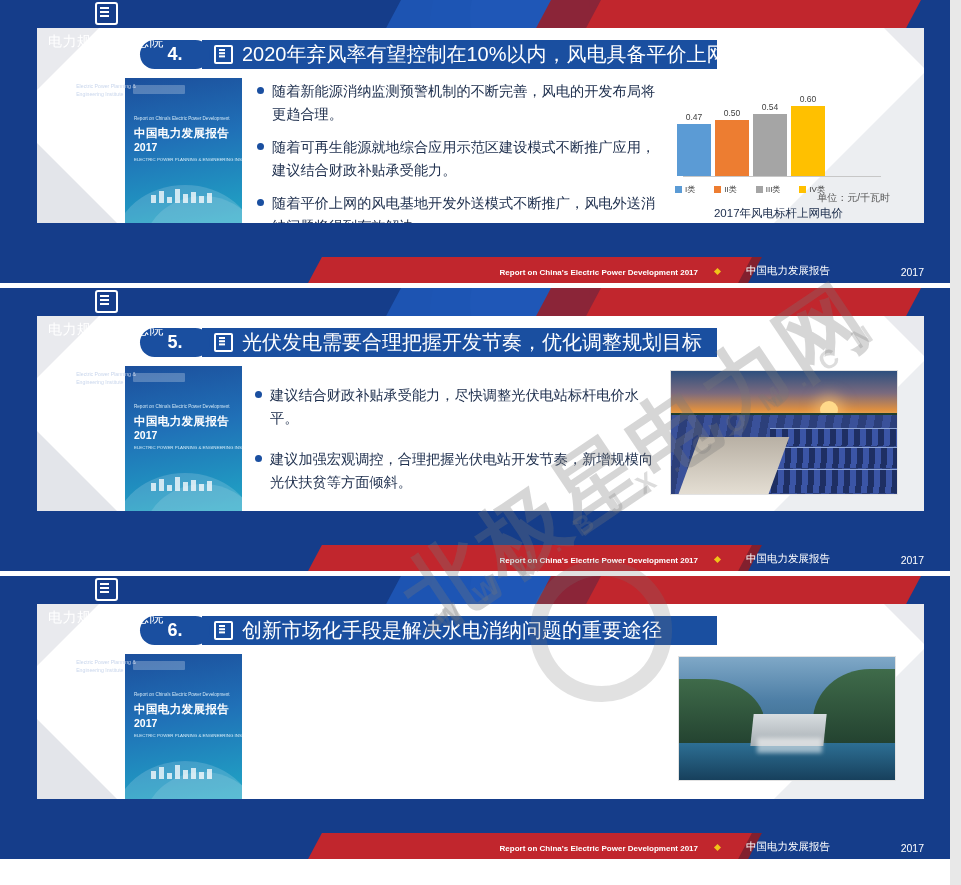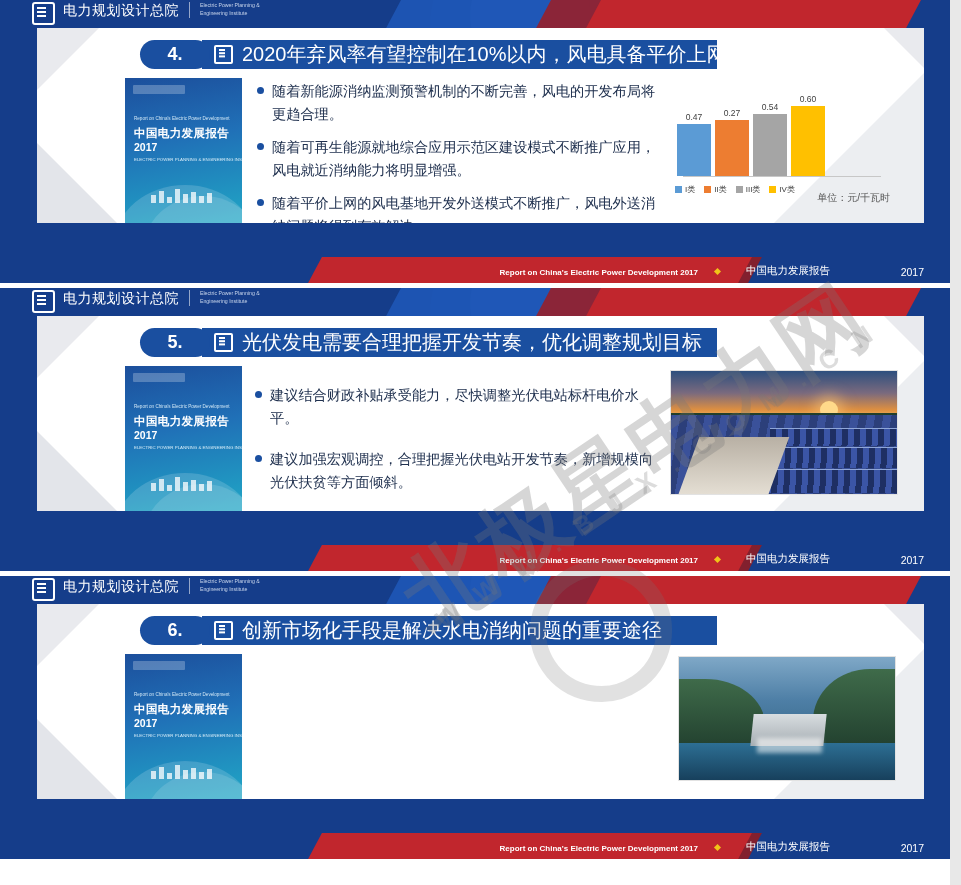--- a/index.html
+++ b/index.html
@@ -64,25 +64,26 @@
     left: 470px; top: -45px;
     width: 120px; height: 120px;
     border-radius: 50%;
     background: #2a62c0;
     opacity: .5;
   }
 
   
   .org {
     position: absolute;
-    left: 32px; top: 2px;
+    left: 48px; top: 2px;
     display: flex;
-    align-items: flex-start;
+    align-items: center;
     gap: 8px;
     z-index: 5;
+    flex-direction: column;
   }
   .org-mark {
     width: 19px; height: 19px;
     border: 2px solid #ffffff;
     border-radius: 3px;
     position: relative;
     flex: none;
   }
   .org-mark::before {
     content: "";
@@ -325,21 +326,21 @@
     color: #404040;
     margin-bottom: 2px;
   }
   .bar {
     width: 34px;
   }
   .chart-legend {
     position: absolute;
     left: 14px; bottom: 26px;
     display: flex;
-    gap: 9px;
+    gap: 19px;
     font-size: 8px;
     color: #404040;
     align-items: center;
   }
   .lg { display: flex; align-items: center; gap: 3px; }
   .lg i { width: 7px; height: 7px; display: inline-block; }
   .chart-unit {
     position: absolute;
     right: 6px; bottom: 16px;
     font-size: 10px;
@@ -570,36 +571,36 @@
         </div>
       </div>
 
       <div class="bullets" style="left:220px; width:400px;">
         <div class="bullet">
           <span class="bullet-dot"></span>
           <span class="bullet-text">随着新能源消纳监测预警机制的不断完善，风电的开发布局将更趋合理。</span>
         </div>
         <div class="bullet">
           <span class="bullet-dot"></span>
-          <span class="bullet-text">随着可再生能源就地综合应用示范区建设模式不断推广应用，风电就近消纳能力将明显增强。</span>
+          <span class="bullet-text">随着可再生能源就地综合应用示范区建设模式不断推广应用，建议结合财政补贴承受能力。</span>
         </div>
         <div class="bullet">
           <span class="bullet-dot"></span>
           <span class="bullet-text">随着平价上网的风电基地开发外送模式不断推广，风电外送消纳问题将得到有效解决。</span>
         </div>
       </div>
 
       <div class="chart">
         <div class="chart-plot">
           <div class="bar-wrap">
             <span class="bar-val">0.47</span>
             <div class="bar" style="height:52px;background:#5b9bd5"></div>
           </div>
           <div class="bar-wrap">
-            <span class="bar-val">0.27</span>
+            <span class="bar-val">0.50</span>
             <div class="bar" style="height:56px;background:#ed7d31"></div>
           </div>
           <div class="bar-wrap">
             <span class="bar-val">0.54</span>
             <div class="bar" style="height:62px;background:#a5a5a5"></div>
           </div>
           <div class="bar-wrap">
             <span class="bar-val">0.60</span>
             <div class="bar" style="height:72px;background:#ffc000"></div>
           </div>
@@ -616,20 +617,21 @@
           <span class="lg">
               <i style="background:#a5a5a5"></i>
               <span>III类</span>
             </span>
           <span class="lg">
               <i style="background:#ffc000"></i>
               <span>IV类</span>
             </span>
         </div>
         <div class="chart-unit">单位：元/千瓦时</div>
+        <div class="chart-caption">2017年风电标杆上网电价</div>
       </div>
     </div>
 
     <div class="footer">
       <div class="footer-red2"></div>
       <div class="footer-red"></div>
       <div class="footer-en">Report on China's Electric Power Development  2017</div>
       <div class="footer-dot"></div>
       <div class="footer-cn">中国电力发展报告</div>
       <div class="footer-year">2017</div>

